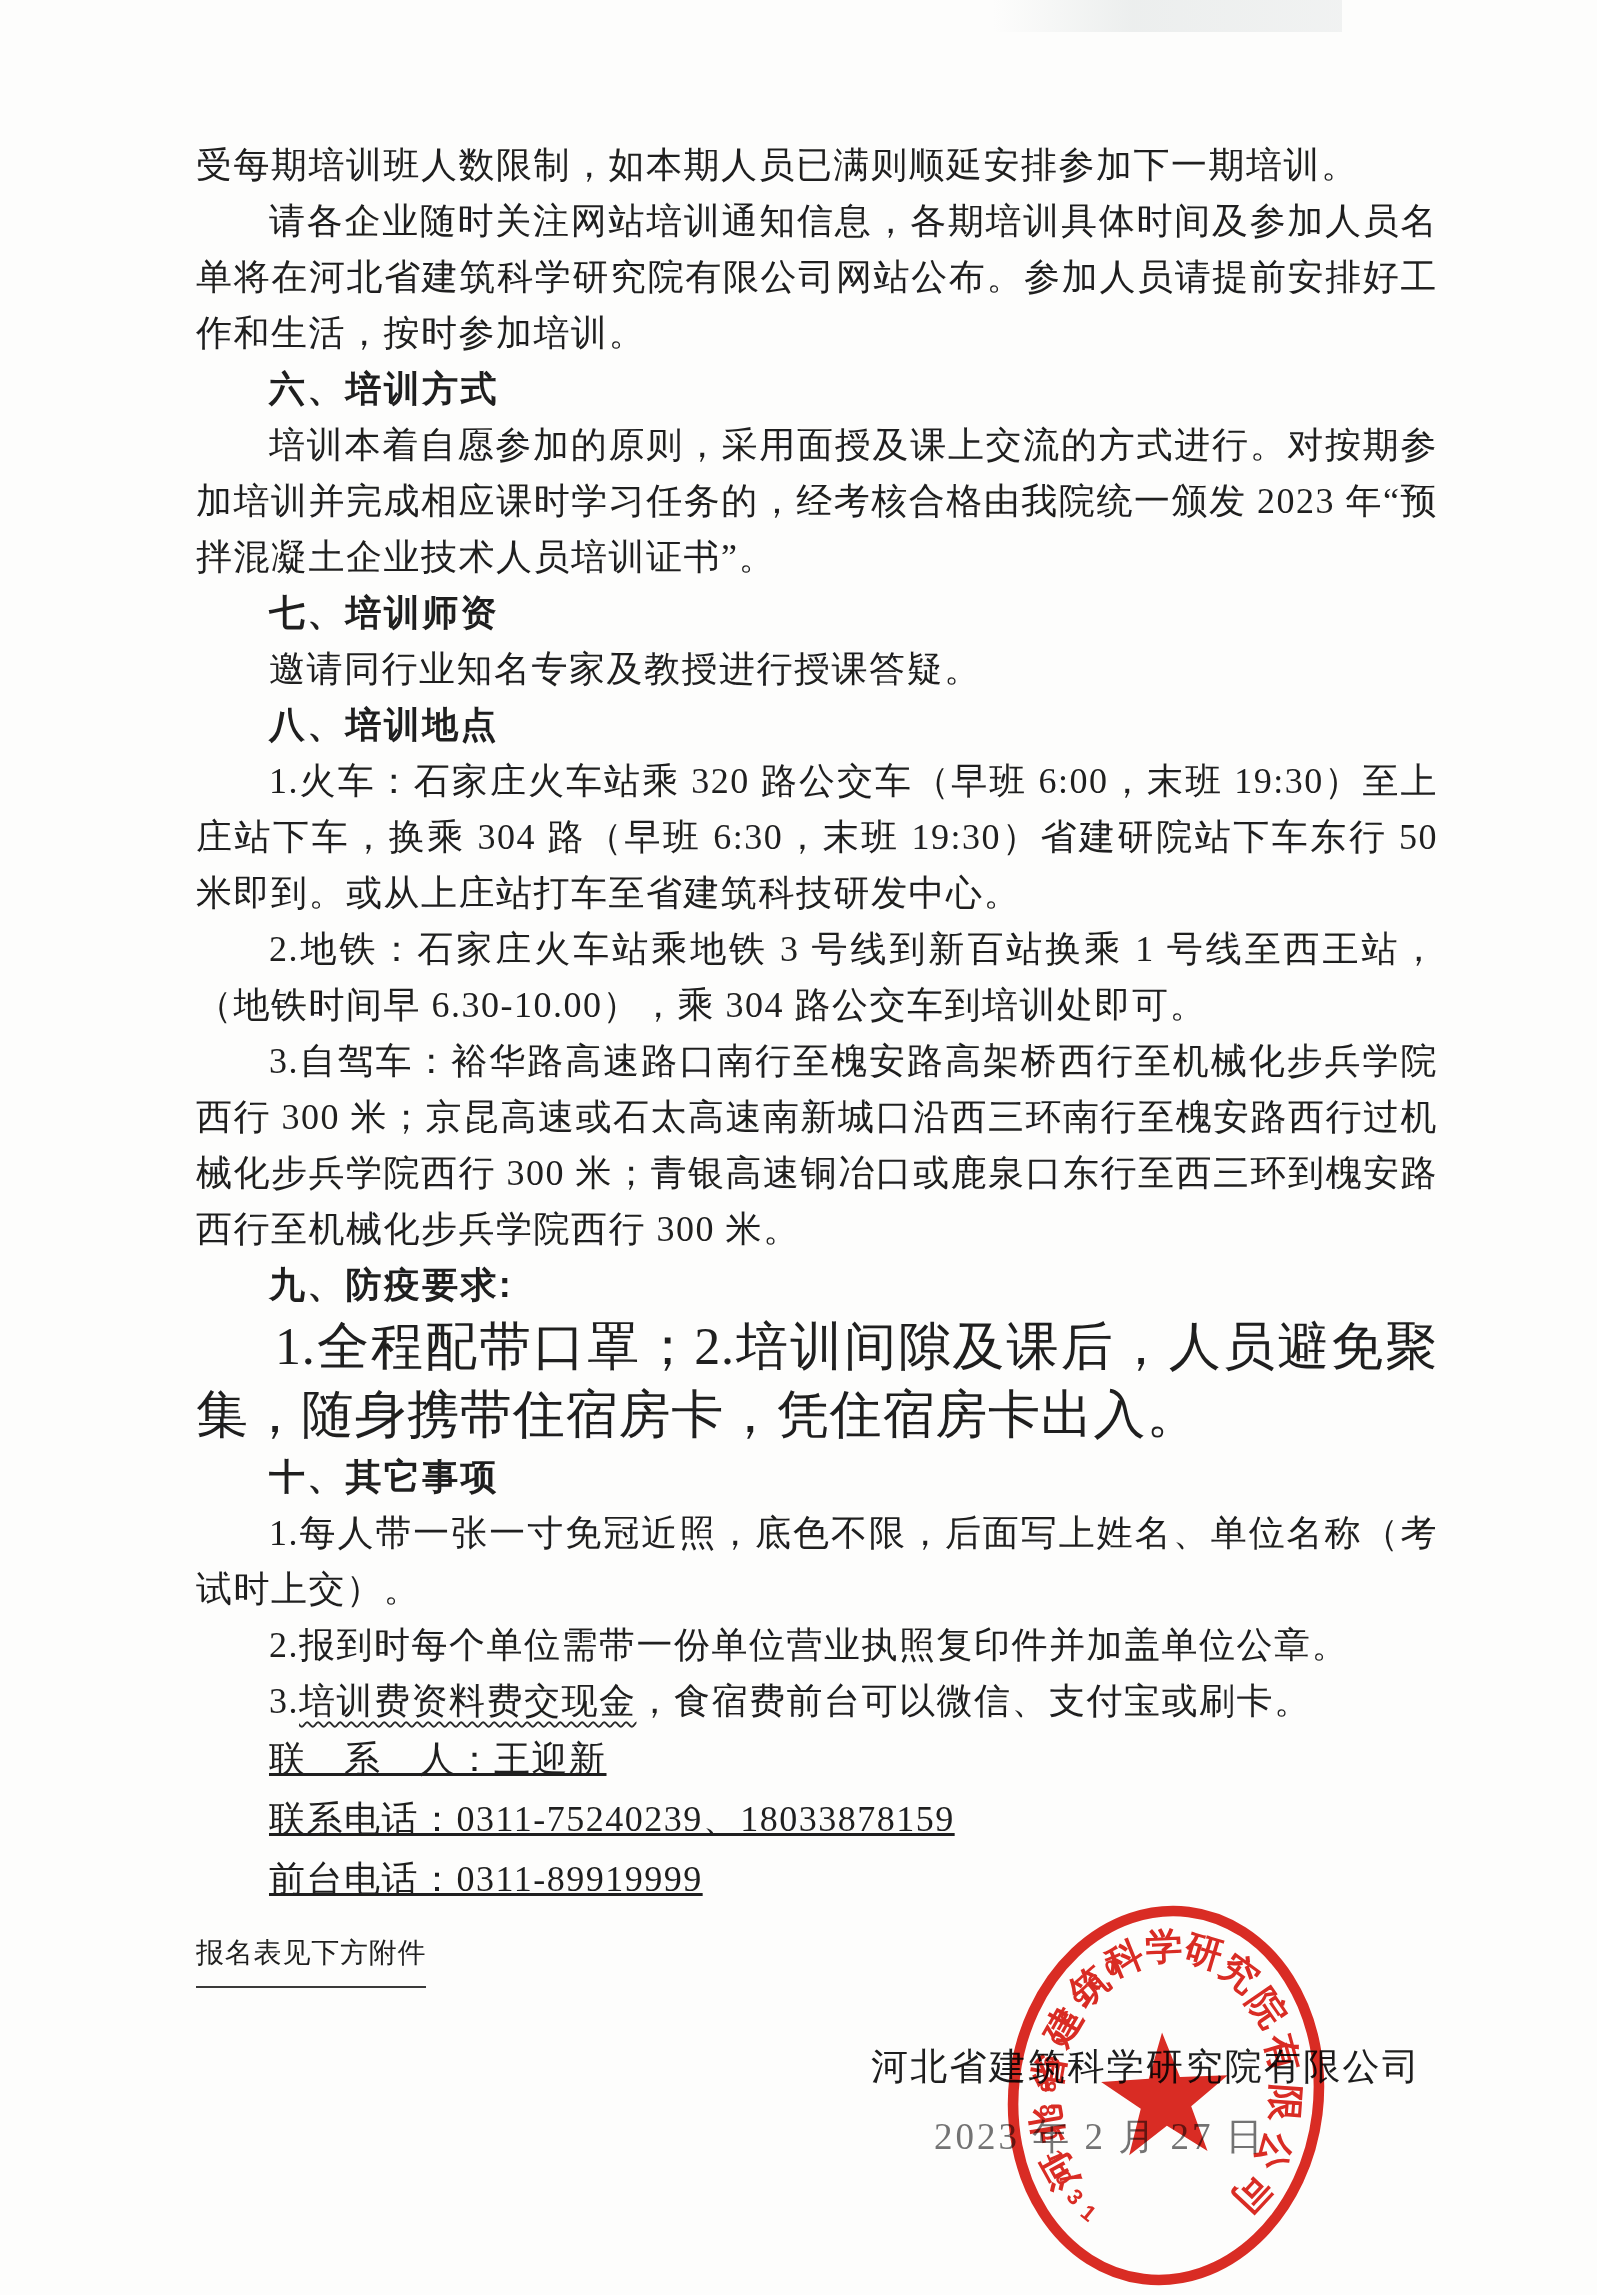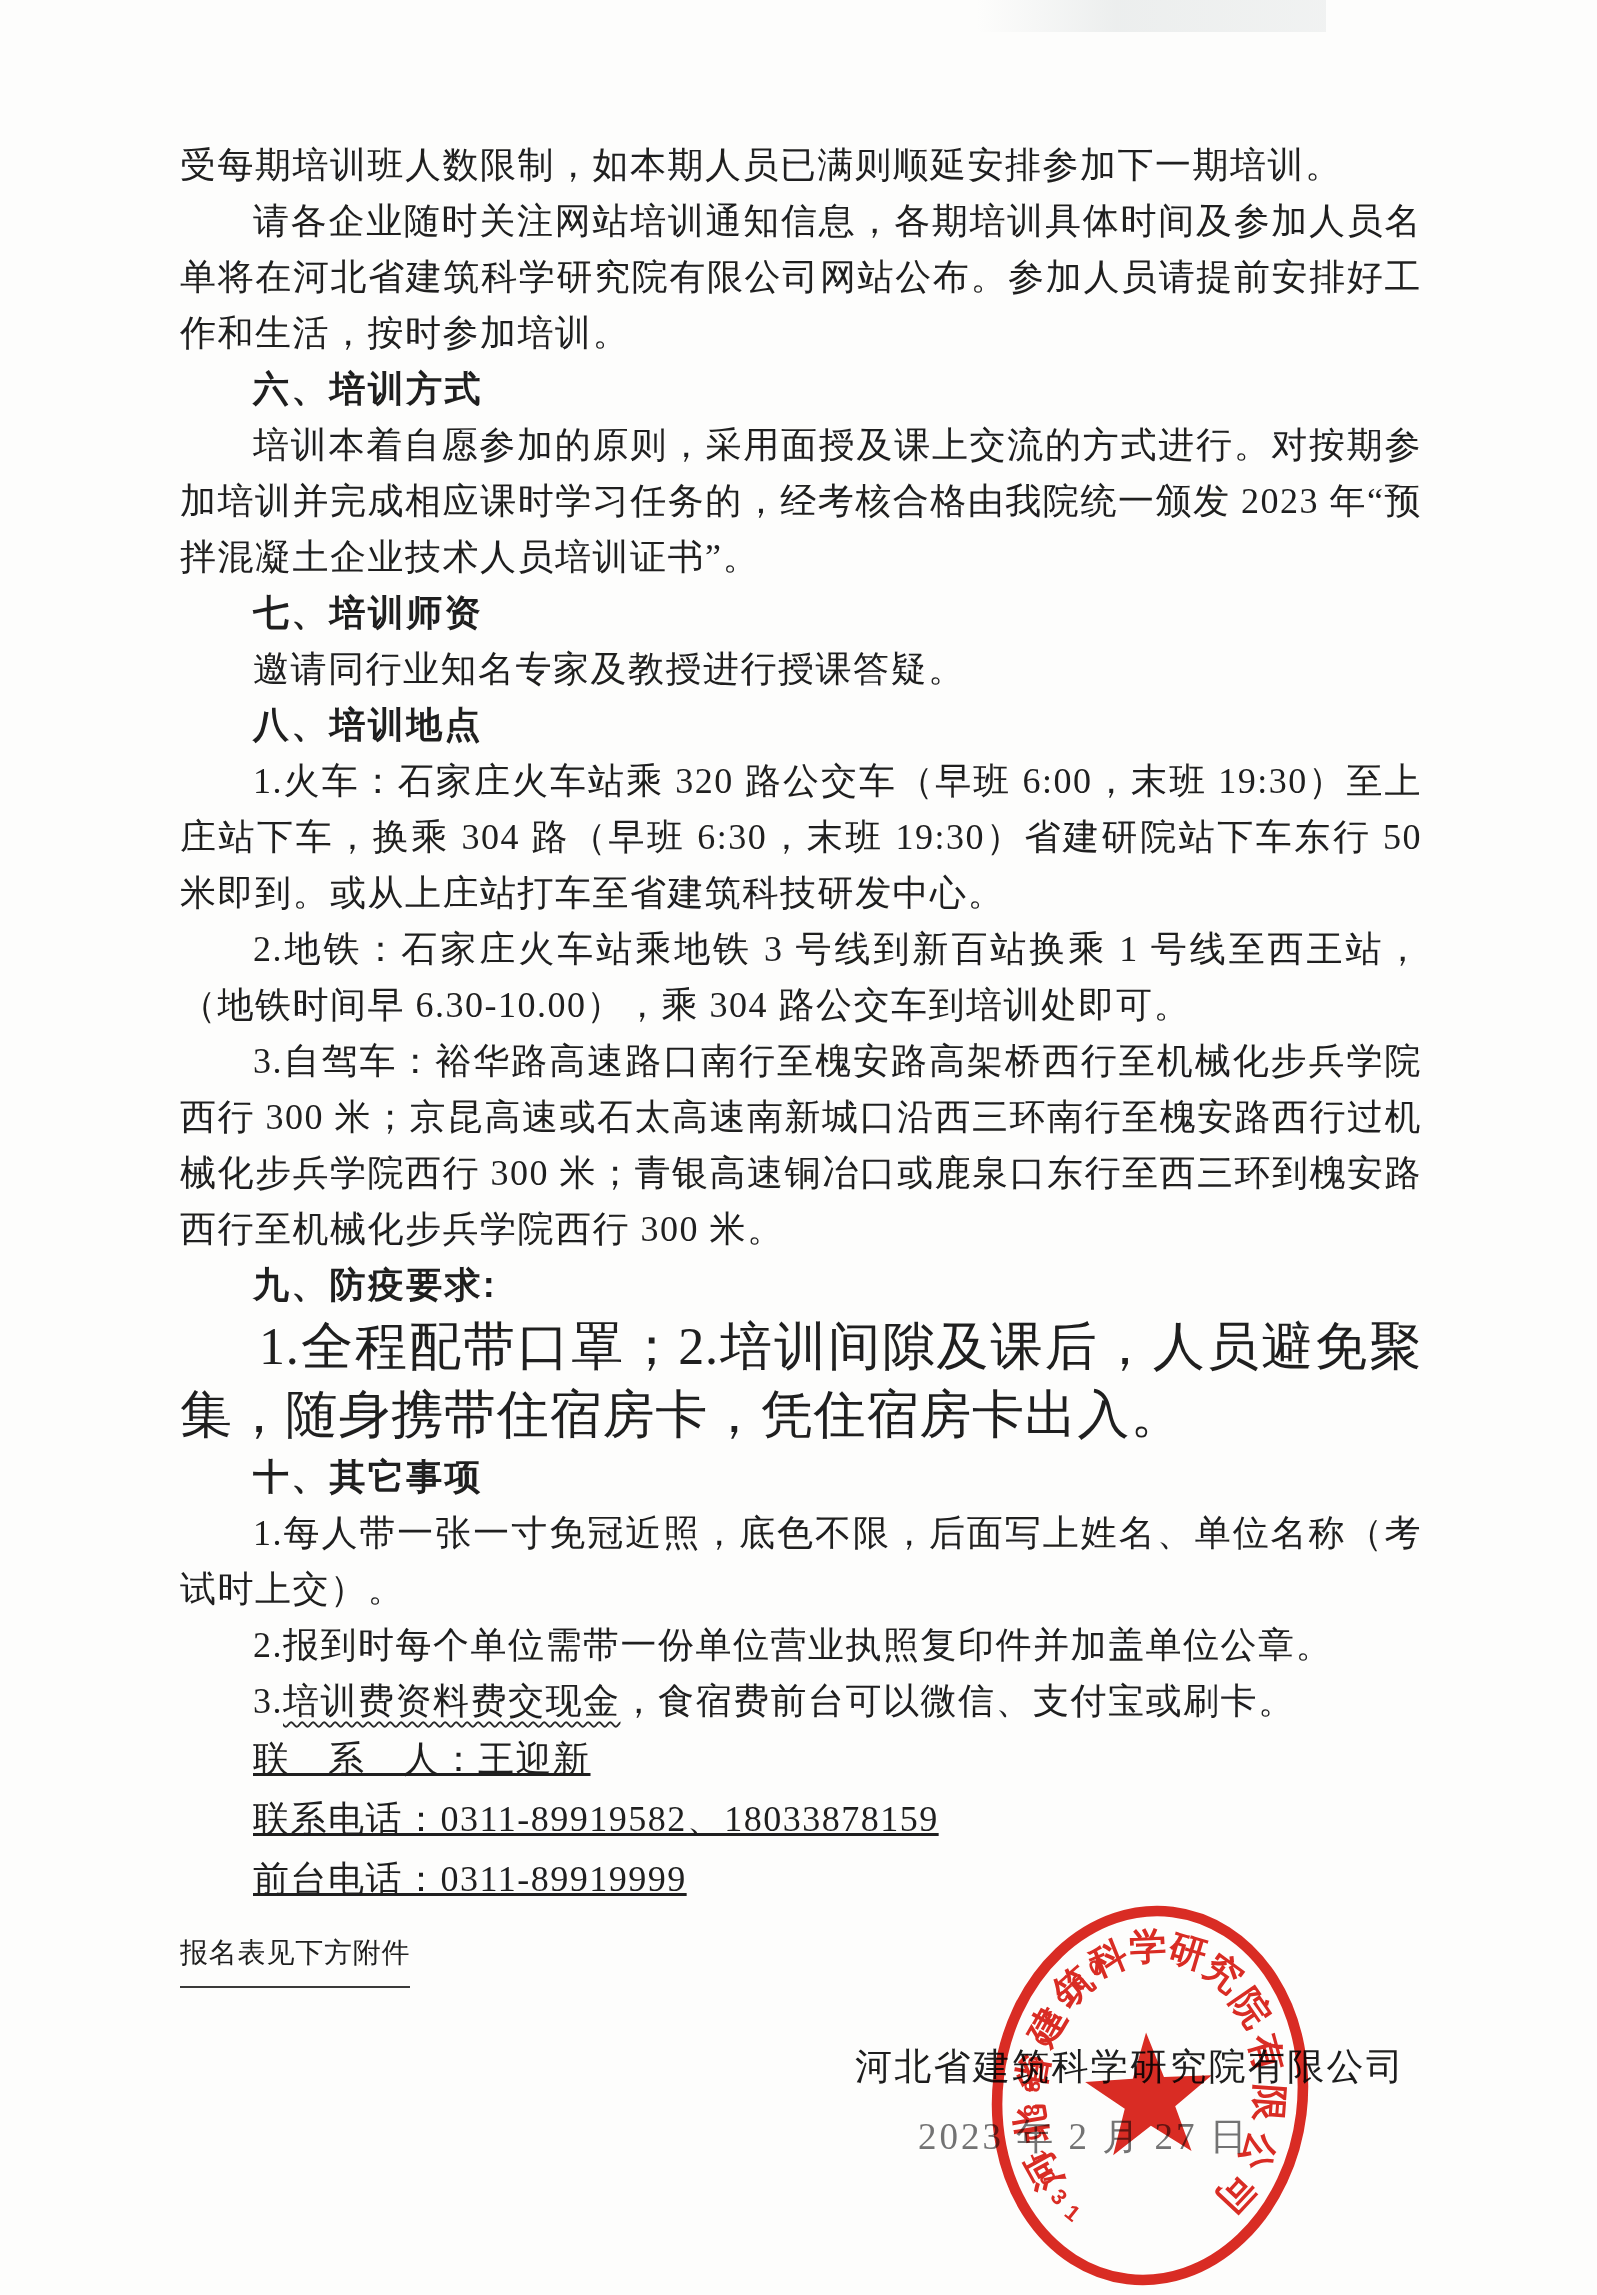--- a/index.html
+++ b/index.html
@@ -7,20 +7,21 @@
     margin: 0; padding: 0;
     width: 1597px; height: 2295px;
     overflow: hidden;
     background: #fdfdfc;
     font-family: "Liberation Serif", "DejaVu Serif", serif;
   }
   .page {
     position: relative;
     width: 1326px; height: 2295px;
     background: #fdfdfc;
+    margin-left: 16px;
   }
   .scan-smudge {
     position: absolute; right: 0; top: 0;
     width: 349px; height: 32px;
     background: linear-gradient(90deg, rgba(225,228,228,0) 0%, rgba(222,226,226,.55) 40%, rgba(228,231,231,.5) 100%);
   }
   .content {
     position: absolute;
     left: 180px; top: 137px;
     width: 1242px;
@@ -99,21 +100,21 @@
       <p class="body indent"><span>1.火车：石家庄火车站乘 320 路公交车（早班 6:00，末班 19:30）至上庄站下车，换乘 304 路（早班 6:30，末班 19:30）省建研院站下车东行 50 米即到。或从上庄站打车至省建筑科技研发中心。</span></p>
       <p class="body indent"><span>2.地铁：石家庄火车站乘地铁 3 号线到新百站换乘 1 号线至西王站，（地铁时间早 6.30-10.00），乘 304 路公交车到培训处即可。</span></p>
       <p class="body indent"><span>3.自驾车：裕华路高速路口南行至槐安路高架桥西行至机械化步兵学院西行 300 米；京昆高速或石太高速南新城口沿西三环南行至槐安路西行过机械化步兵学院西行 300 米；青银高速铜冶口或鹿泉口东行至西三环到槐安路西行至机械化步兵学院西行 300 米。</span></p>
       <p class="heading"><span>九、防疫要求:</span></p>
       <p class="body-large indent"><span>1.全程配带口罩；2.培训间隙及课后，人员避免聚集，随身携带住宿房卡，凭住宿房卡出入。</span></p>
       <p class="heading"><span>十、其它事项</span></p>
       <p class="body indent"><span>1.每人带一张一寸免冠近照，底色不限，后面写上姓名、单位名称（考试时上交）。</span></p>
       <p class="body indent"><span>2.报到时每个单位需带一份单位营业执照复印件并加盖单位公章。</span></p>
       <p class="body indent"><span>3.</span><span class="u-wavy">培训费资料费交现金</span><span>，食宿费前台可以微信、支付宝或刷卡。</span></p>
       <p class="contact"><span>联　系　人：王迎新</span></p>
-      <p class="contact"><span>联系电话：0311-89919582、18033878159</span></p>
+      <p class="contact"><span>联系电话：0311-75240239、18033878159</span></p>
       <p class="contact"><span>前台电话：0311-89919999</span></p>
       <p class="note"><span>报名表见下方附件</span></p>
     </div>
 
   <div class="sign-company">河北省建筑科学研究院有限公司</div>
   <div class="sign-date">2023 年 2 月 27 日</div>
 
   <div class="stamp">
     <svg viewBox="0 0 430 510" xmlns="http://www.w3.org/2000/svg">
         <ellipse cx="215" cy="255" rx="201" ry="244" fill="none" stroke="#d92018" stroke-width="14"></ellipse>

